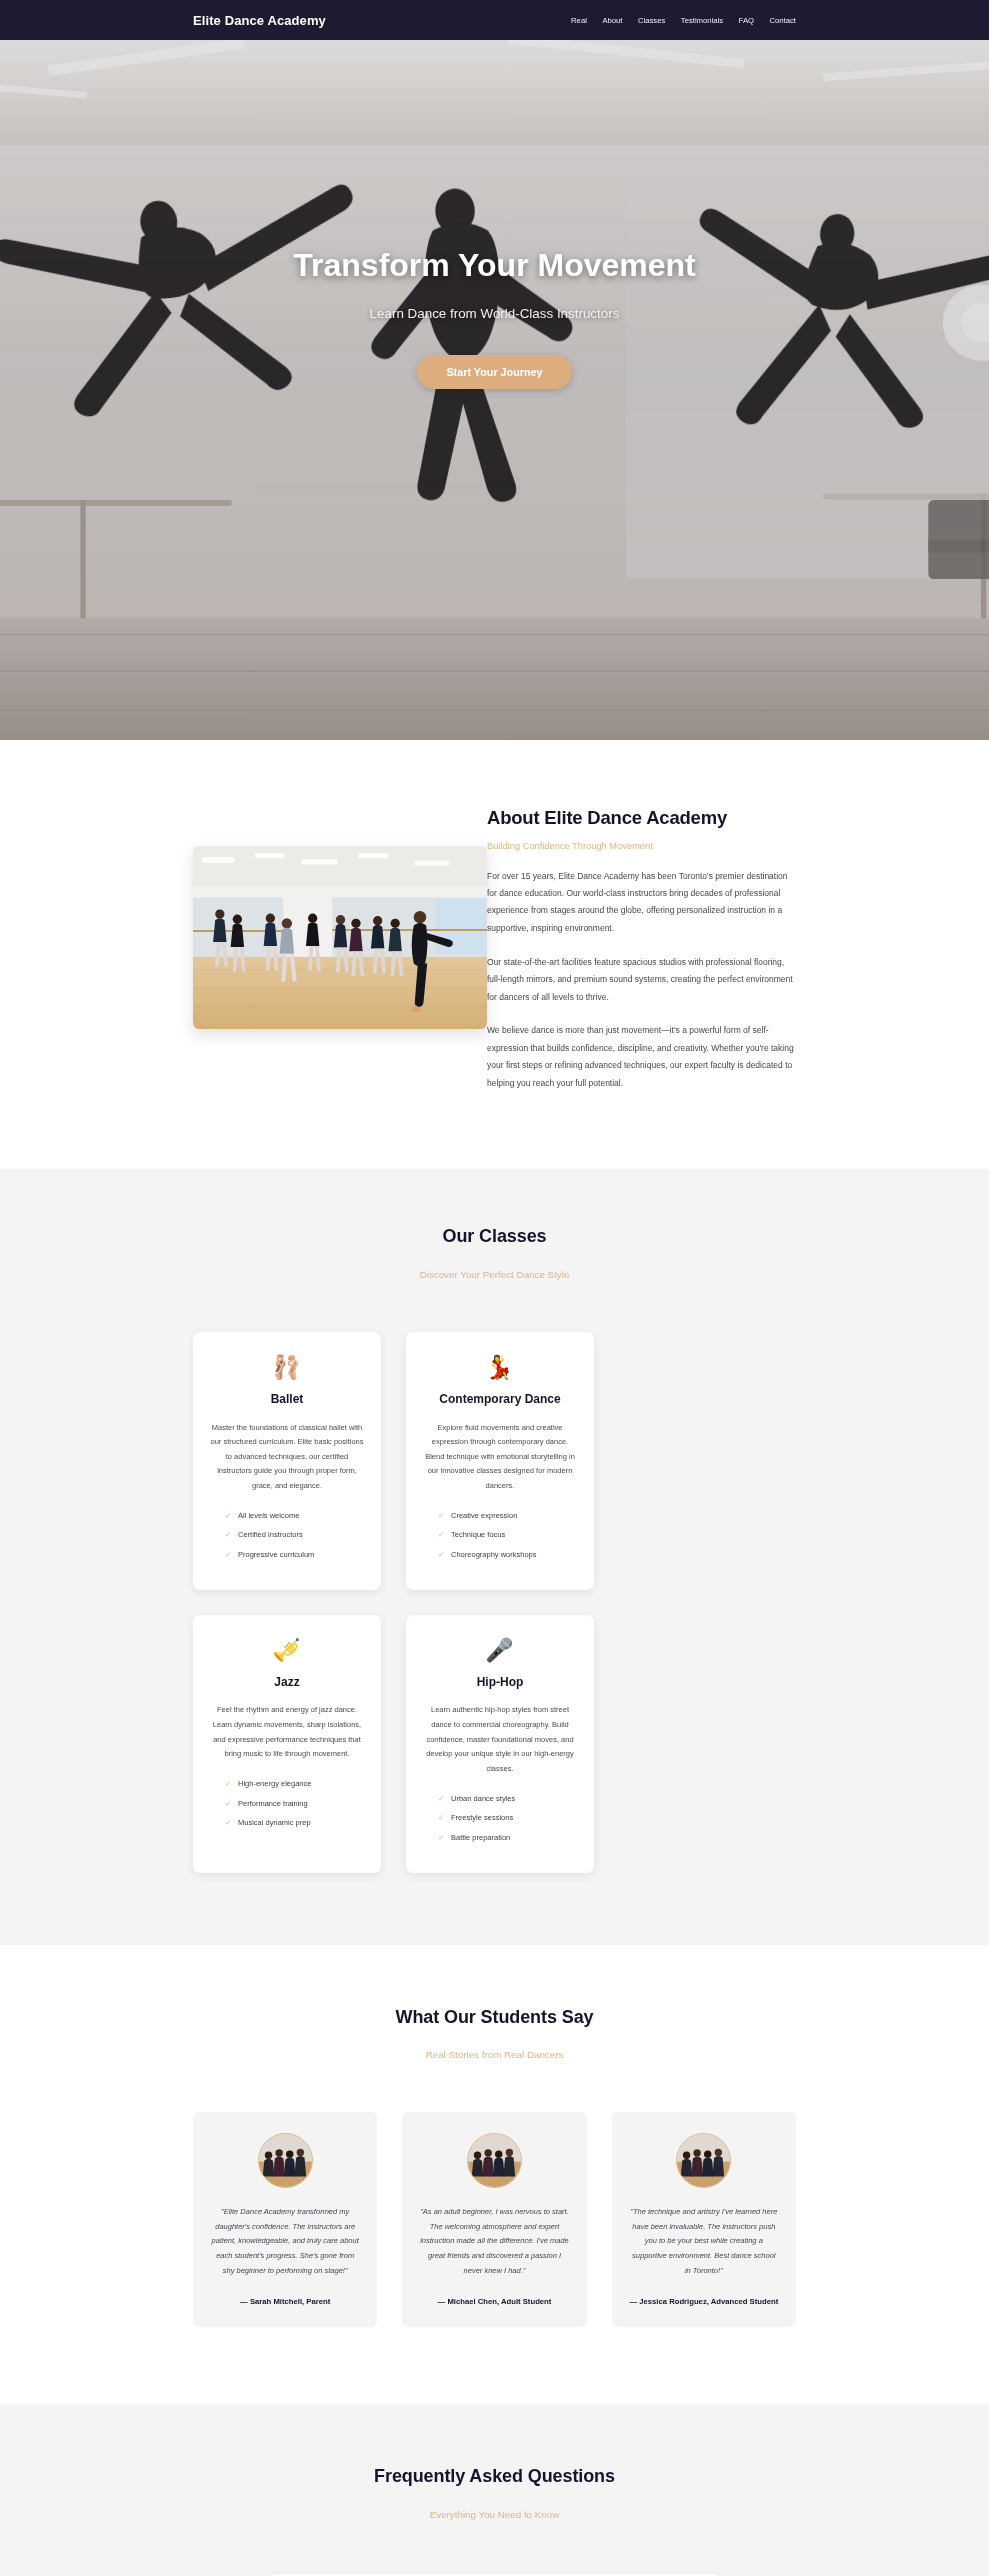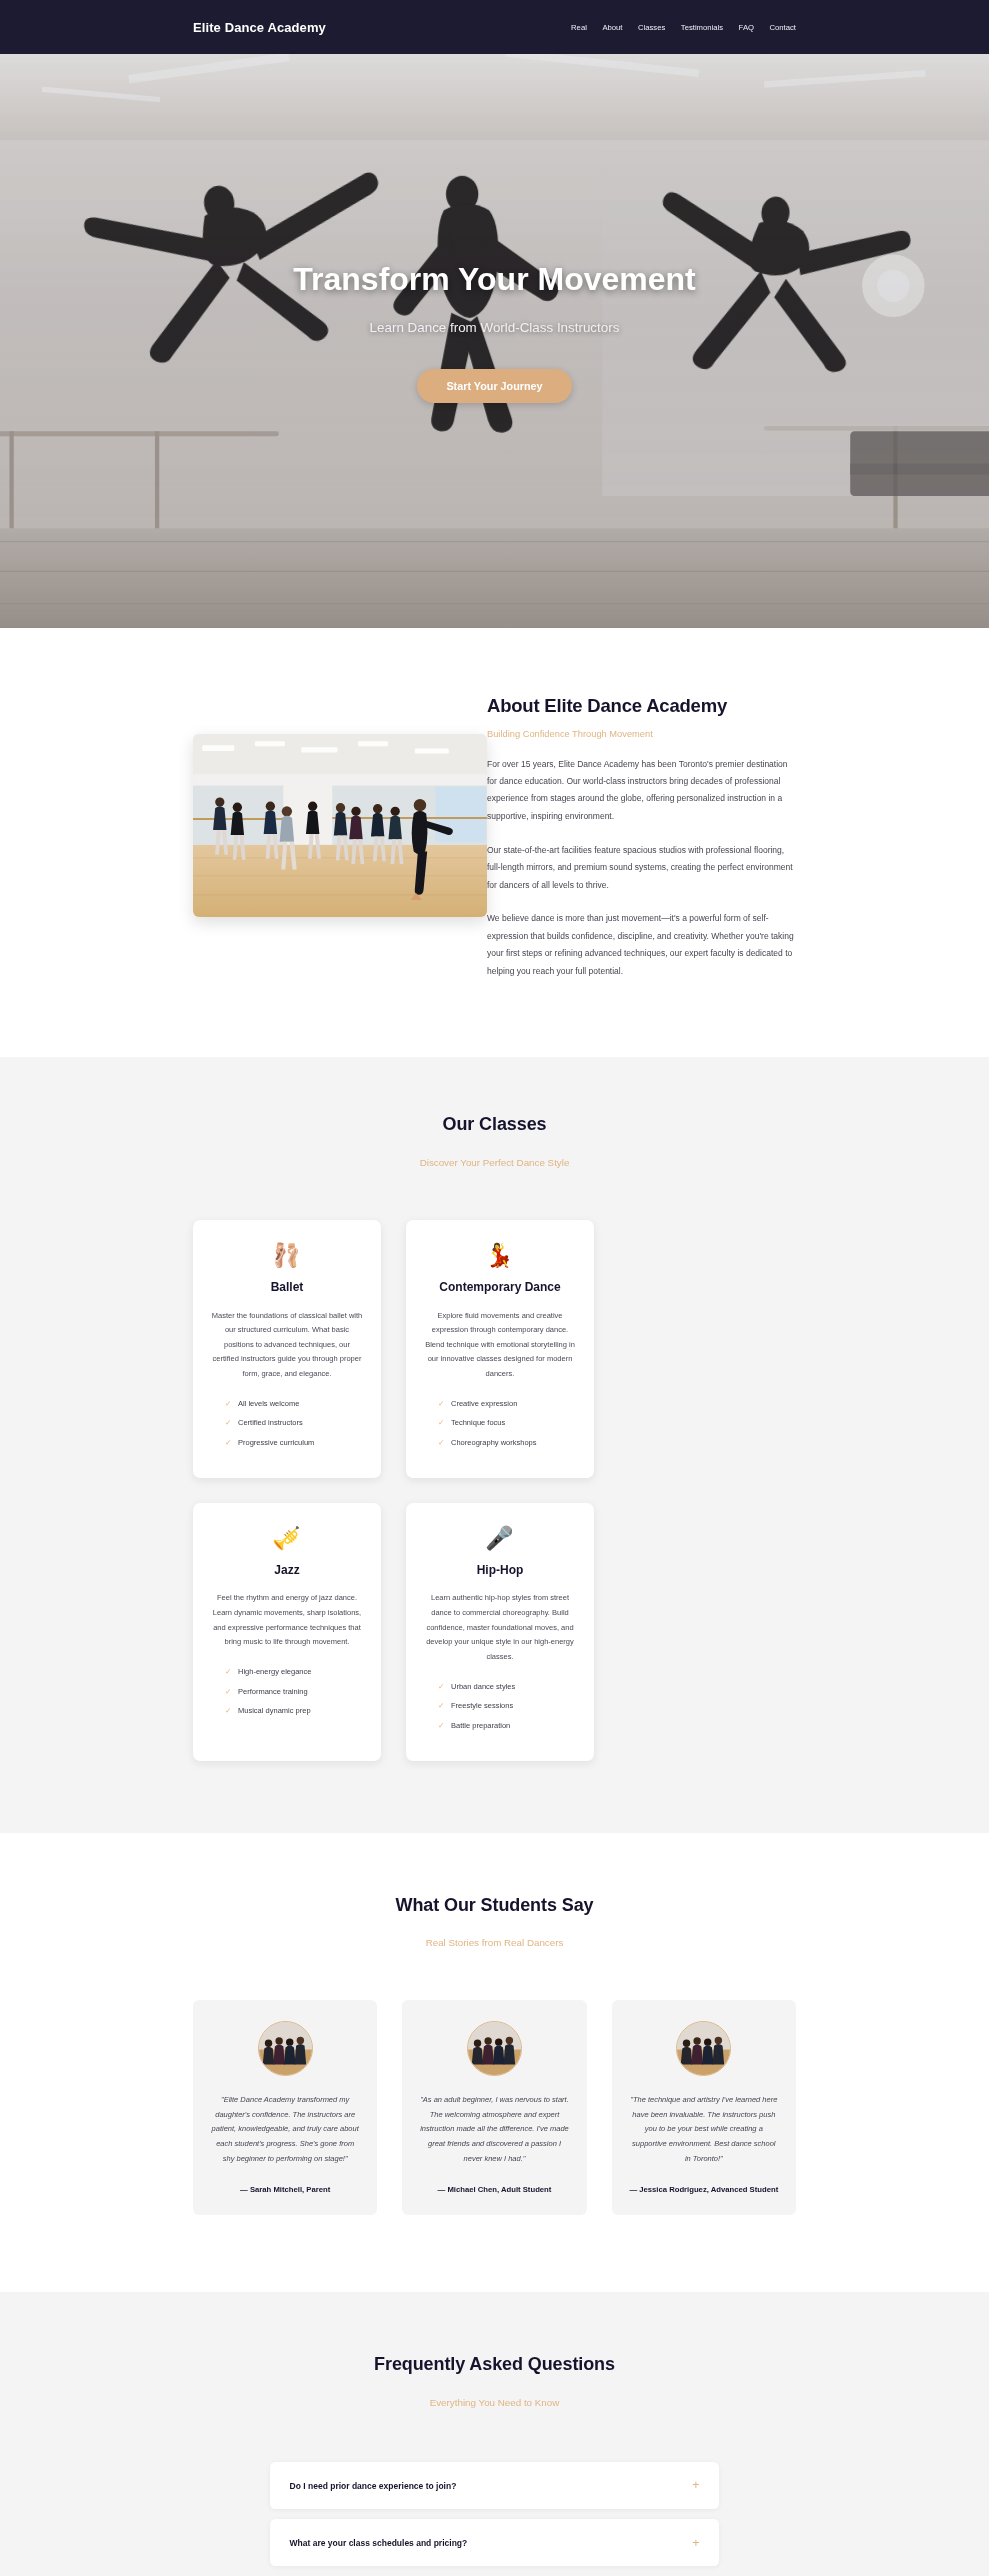--- a/index.html
+++ b/index.html
@@ -17,35 +17,35 @@
   body{
     font-family:"Liberation Sans", sans-serif;
     background:#ffffff;
     color:var(--text);
     -webkit-font-smoothing:antialiased;
   }
   .wrap{width:989px;margin:0 auto;}
 
   
   .topnav{
-    height:54px;background:var(--navy);
+    height:40px;background:var(--navy);
     display:flex;align-items:center;justify-content:space-between;
     padding:0 193px;
   }
   .brand{
     color:#fff;font-size:13px;font-weight:bold;letter-spacing:0.1px;
   }
   .navlinks{display:flex;align-items:center;gap:15.5px;}
   .navlinks a{
     color:#f0eff5;font-size:7.7px;text-decoration:none;white-space:nowrap;
   }
 
   
   .hero{
-    position:relative;height:574px;overflow:hidden;
+    position:relative;height:700px;overflow:hidden;
     background:#cdc7c2;
   }
   .hero-photo{position:absolute;inset:0;}
   .hero-overlay{
     position:absolute;inset:0;
     background:linear-gradient(180deg,rgba(30,28,50,.10) 0%,rgba(30,28,50,.16) 45%,rgba(30,28,50,.12) 100%);
   }
   .hero-inner{
     position:absolute;left:0;right:0;top:209px;
     text-align:center;
@@ -364,21 +364,21 @@
   </section>
 
   <section class="classes">
     <h2 class="sec-title">Our Classes</h2>
     <p class="sec-sub">Discover Your Perfect Dance Style</p>
     <div class="card-grid">
 
       <div class="class-card">
         <div class="class-emoji">🩰</div>
         <div class="class-name">Ballet</div>
-        <p class="class-desc">Master the foundations of classical ballet with our structured curriculum. What basic positions to advanced techniques, our certified instructors guide you through proper form, grace, and elegance.</p>
+        <p class="class-desc">Master the foundations of classical ballet with our structured curriculum. Elite basic positions to advanced techniques, our certified instructors guide you through proper form, grace, and elegance.</p>
         <ul class="feat-list">
           <li>
               <span class="chk">✓</span>
               <span>All levels welcome</span>
             </li>
           <li>
               <span class="chk">✓</span>
               <span>Certified instructors</span>
             </li>
           <li>

